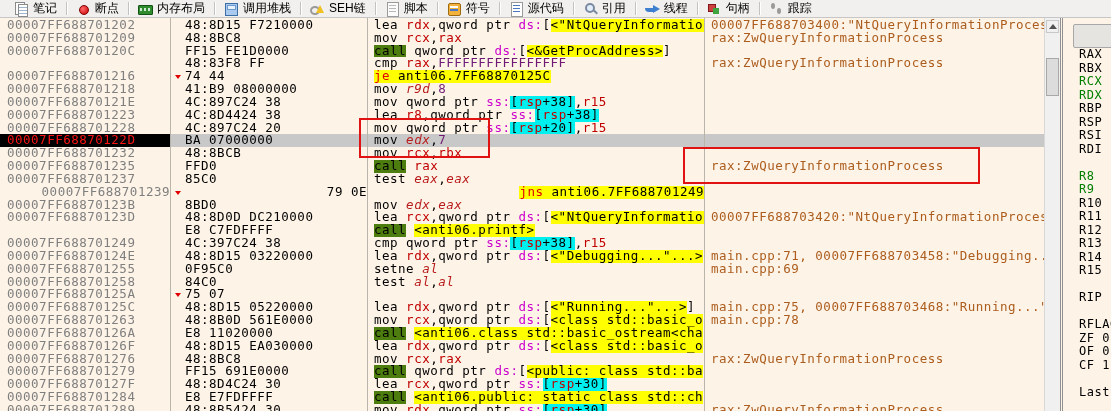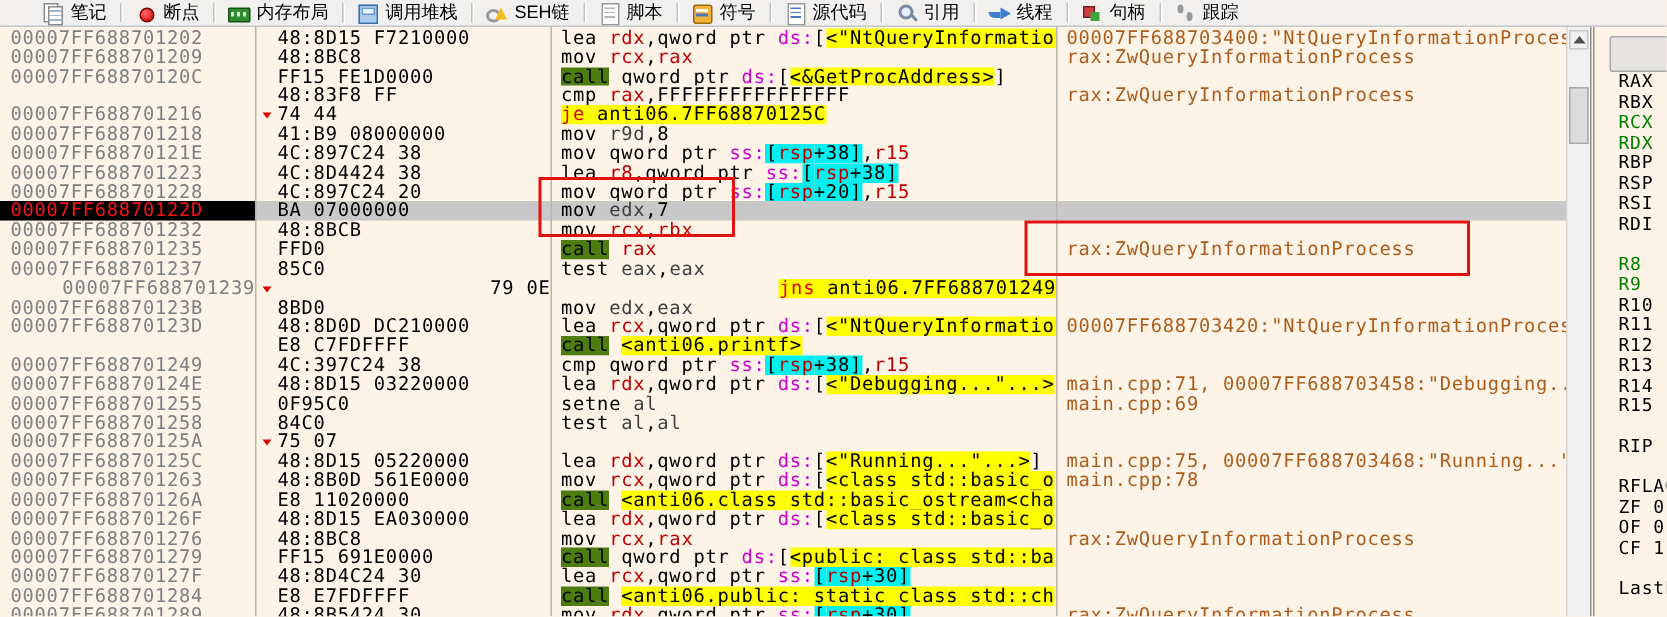--- a/index.html
+++ b/index.html
@@ -1,21 +1,21 @@
 <!DOCTYPE html>
 <html><head>
 <meta charset="utf-8">
 <style>
   html,body{margin:0;padding:0;}
   body{width:1111px;height:411px;position:relative;overflow:hidden;background:#fdf3e7;
        font-family:"DejaVu Sans Mono",monospace;}
 
   
   #toolbar{position:absolute;left:0;top:0;width:1111px;height:18px;background:#f1f0ee;
-           border-bottom:1px solid #c6c6c6;display:flex;align-items:center;padding-left:20px;
+           border-bottom:1px solid #c6c6c6;display:flex;align-items:center;padding-left:6px;
            box-sizing:border-box;font-family:"Liberation Sans",sans-serif;font-size:12px;color:#000;}
   .tb-item{display:flex;align-items:center;padding:0 8px;height:17px;cursor:default;}
   .tb-sep{width:1px;height:13px;background:#c2c2c2;box-shadow:1px 0 0 #ffffff;margin:0 1px;}
   .tb-label{white-space:nowrap;}
   .ic{width:15px;height:14px;position:relative;display:inline-block;margin-right:4px;flex:none;}
   .ic-notes::before{content:"";position:absolute;left:1px;top:0;width:8px;height:11px;background:#fff;border:1px solid #8a8a8a;}
   .ic-notes::after{content:"";position:absolute;left:4px;top:2px;width:8px;height:11px;border:1px solid #8a8a8a;
       background:repeating-linear-gradient(#ffffff 0 2px,#9db4cc 2px 3px);}
   .ic-breakpoints::before{content:"";position:absolute;left:3px;top:3px;width:8px;height:8px;border-radius:50%;
       background:radial-gradient(circle at 35% 35%,#ff6a6a,#cc0000);border:1px solid #7d0000;}
@@ -55,22 +55,22 @@
   .c{position:absolute;top:0;height:100%;overflow:hidden;box-sizing:border-box;}
   .addr{left:0;width:170px;padding-left:7px;color:#7f7f7f;}
   .row.sel .addr{background:#000000;color:#f81414;}
   .bytes{left:171px;width:196px;padding-left:14px;color:#000;}
   .dis{left:368px;width:336px;padding-left:6px;color:#000;}
   .cmt{left:705px;width:339px;padding-left:6px;color:#ac5d1d;}
   .jarrow{position:absolute;left:4px;top:5px;width:0;height:0;
       border-left:3px solid transparent;border-right:3px solid transparent;border-top:4px solid #e00000;}
   .tok-m,.tok-p{color:#000;}
   .tok-reg{color:#c00000;}
-  .tok-reg32{color:#404040;}
-  .tok-num{color:#000000;}
+  .tok-reg32{color:#b91c1c;font-style:italic;}
+  .tok-num{color:#701a75;}
   .tok-seg{color:#cc00cc;}
   .tok-sym{background:#ffff00;color:#000;}
   .tok-call{background:#4d7c0f;color:#000;}
   .tok-jmp{background:#ffff00;color:#e00000;}
   .tok-mem{background:#00f0f0;color:#000;}
   .tok-memreg{background:#00f0f0;color:#c00000;}
 
   
   .annbox{position:absolute;border:2px solid #e01212;background:transparent;z-index:30;}
   #ann1{left:359px;top:118px;width:127px;height:36px;}

